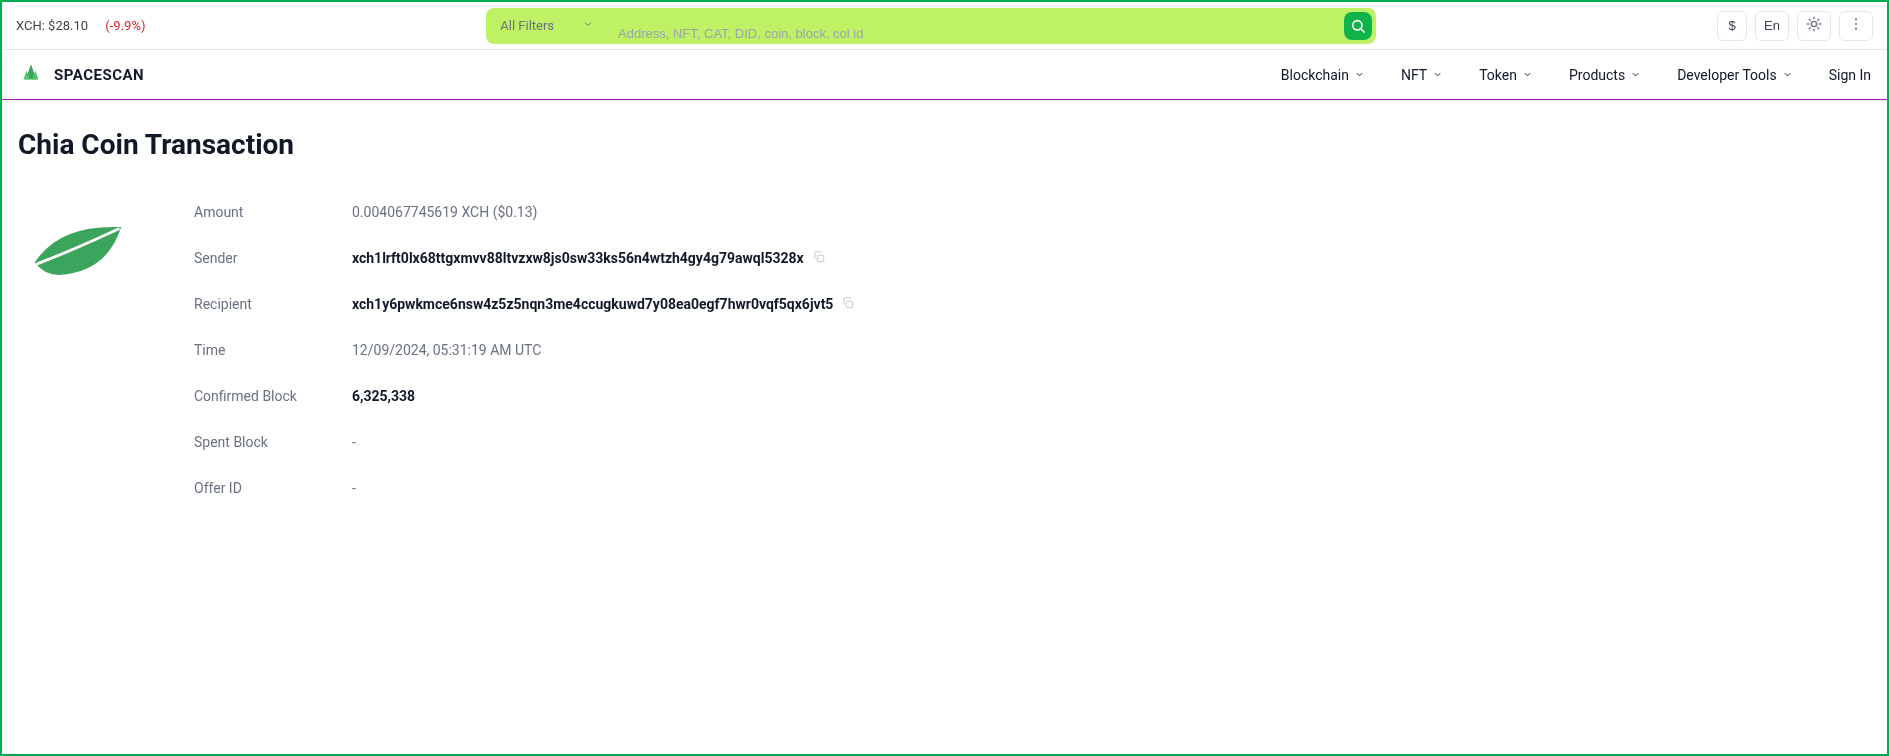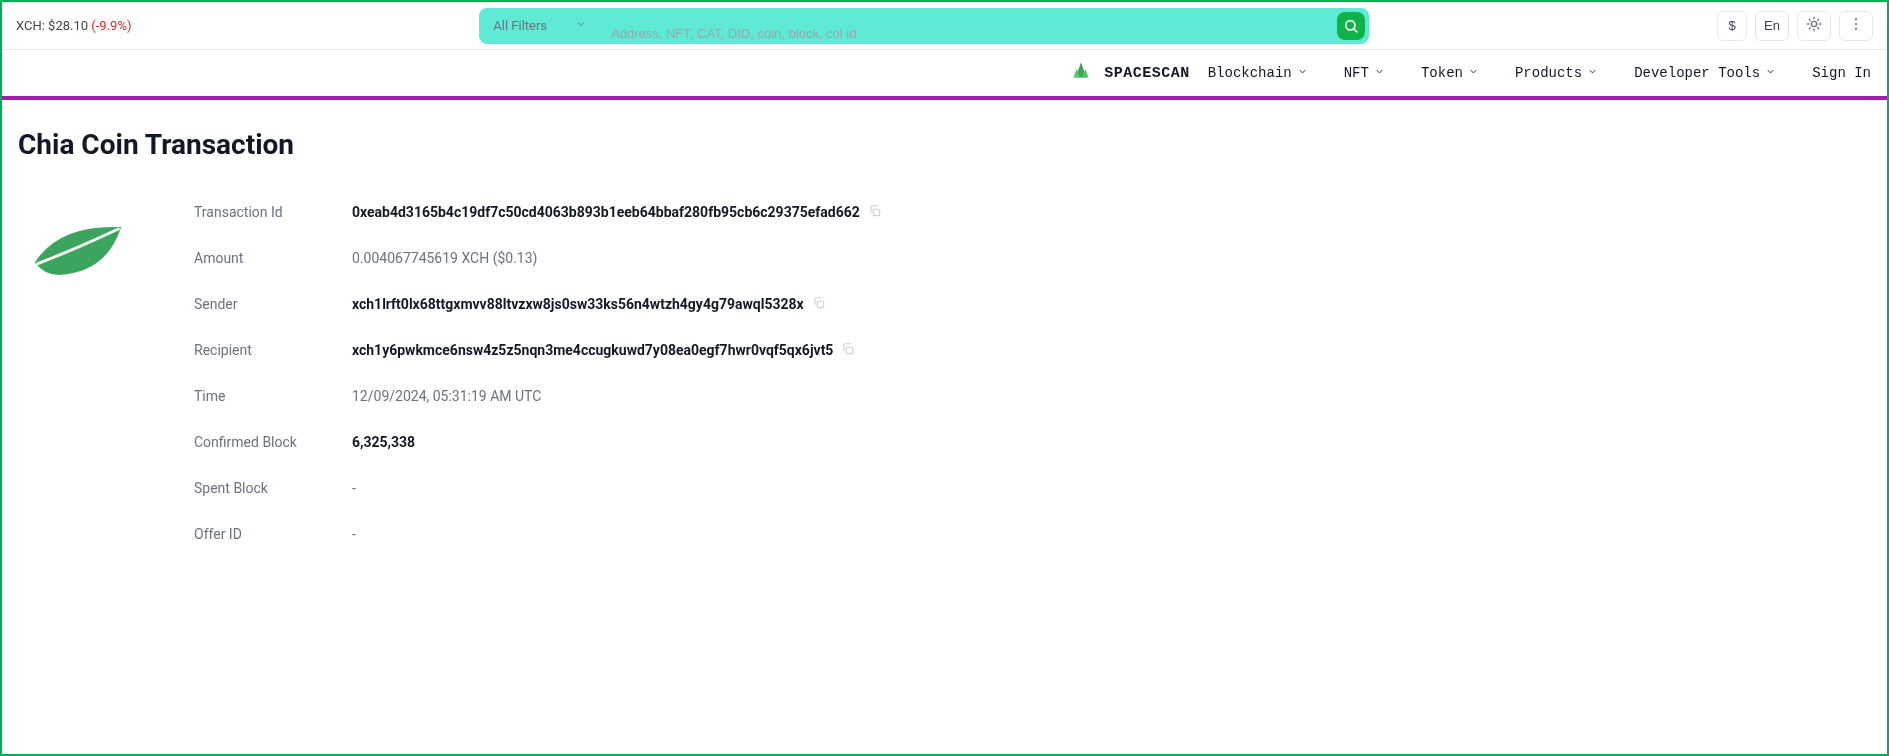--- a/index.html
+++ b/index.html
@@ -19,26 +19,26 @@
   justify-content: space-between;
   height: 48px;
   border-bottom: 1px solid #e8e8e8;
   padding: 0 14px;
 }
 .price-box {
   font-size: 13px;
   color: #6b7280;
 }
 .price-box .price-label { color: #444; }
-.price-box .price-change { color: #dc2626; }
+.price-box .price-change { color: #dc2626; margin-left: 14px; }
 
 .search-wrap {
   display: flex;
   align-items: center;
-  background: #5eead4;
+  background: #bef264;
   border-radius: 8px;
   height: 36px;
   width: 890px;
   padding: 0 4px 0 14px;
 }
 .filter-sel {
   display: flex;
   align-items: center;
   gap: 28px;
   font-size: 13px;
@@ -89,25 +89,24 @@
   justify-content: center;
   font-size: 13px;
   color: #374151;
 }
 .chip svg { width: 16px; height: 16px; }
 
 
 .navbar {
   display: flex;
   align-items: center;
-  justify-content: flex-end;
+  justify-content: space-between;
   height: 50px;
-  border-bottom: 4px solid #a21caf;
+  border-bottom: 1px solid #a21caf;
   padding: 0 16px;
-  font-family: Liberation Mono, monospace;
 }
 .brand {
   display: flex;
   align-items: center;
   gap: 10px;
 }
 .brand-text {
   font-weight: 700;
   letter-spacing: 0.5px;
   font-size: 15px;
@@ -306,32 +305,20 @@
       <span>
         <svg viewBox="0 0 100 70">
             <path d="M5 45 Q30 5 95 8 Q80 55 30 58 Q15 58 5 45 Z" fill="#3ba55d"></path>
             <path d="M8 46 Q45 32 92 10" stroke="#fff" stroke-width="3" fill="none" stroke-linecap="round"></path>
           </svg>
       </span>
     </div>
 
     <div class="fields">
 
-      <div class="row">
-        <div class="label">Transaction Id</div>
-        <div class="value bold">
-          <span>0xeab4d3165b4c19df7c50cd4063b893b1eeb64bbaf280fb95cb6c29375efad662</span>
-          <span class="copy-btn">
-            <svg viewBox="0 0 24 24" fill="none" stroke="currentColor" stroke-width="2">
-                <rect x="9" y="9" width="11" height="11" rx="2"></rect>
-                <path d="M5 15V5a2 2 0 0 1 2-2h10"></path>
-              </svg>
-          </span>
-        </div>
-      </div>
 
 
       <div class="row">
         <div class="label">Amount</div>
         <div class="value muted">0.004067745619 XCH ($0.13)</div>
       </div>
 
       <div class="row">
         <div class="label">Sender</div>
         <div class="value bold">

